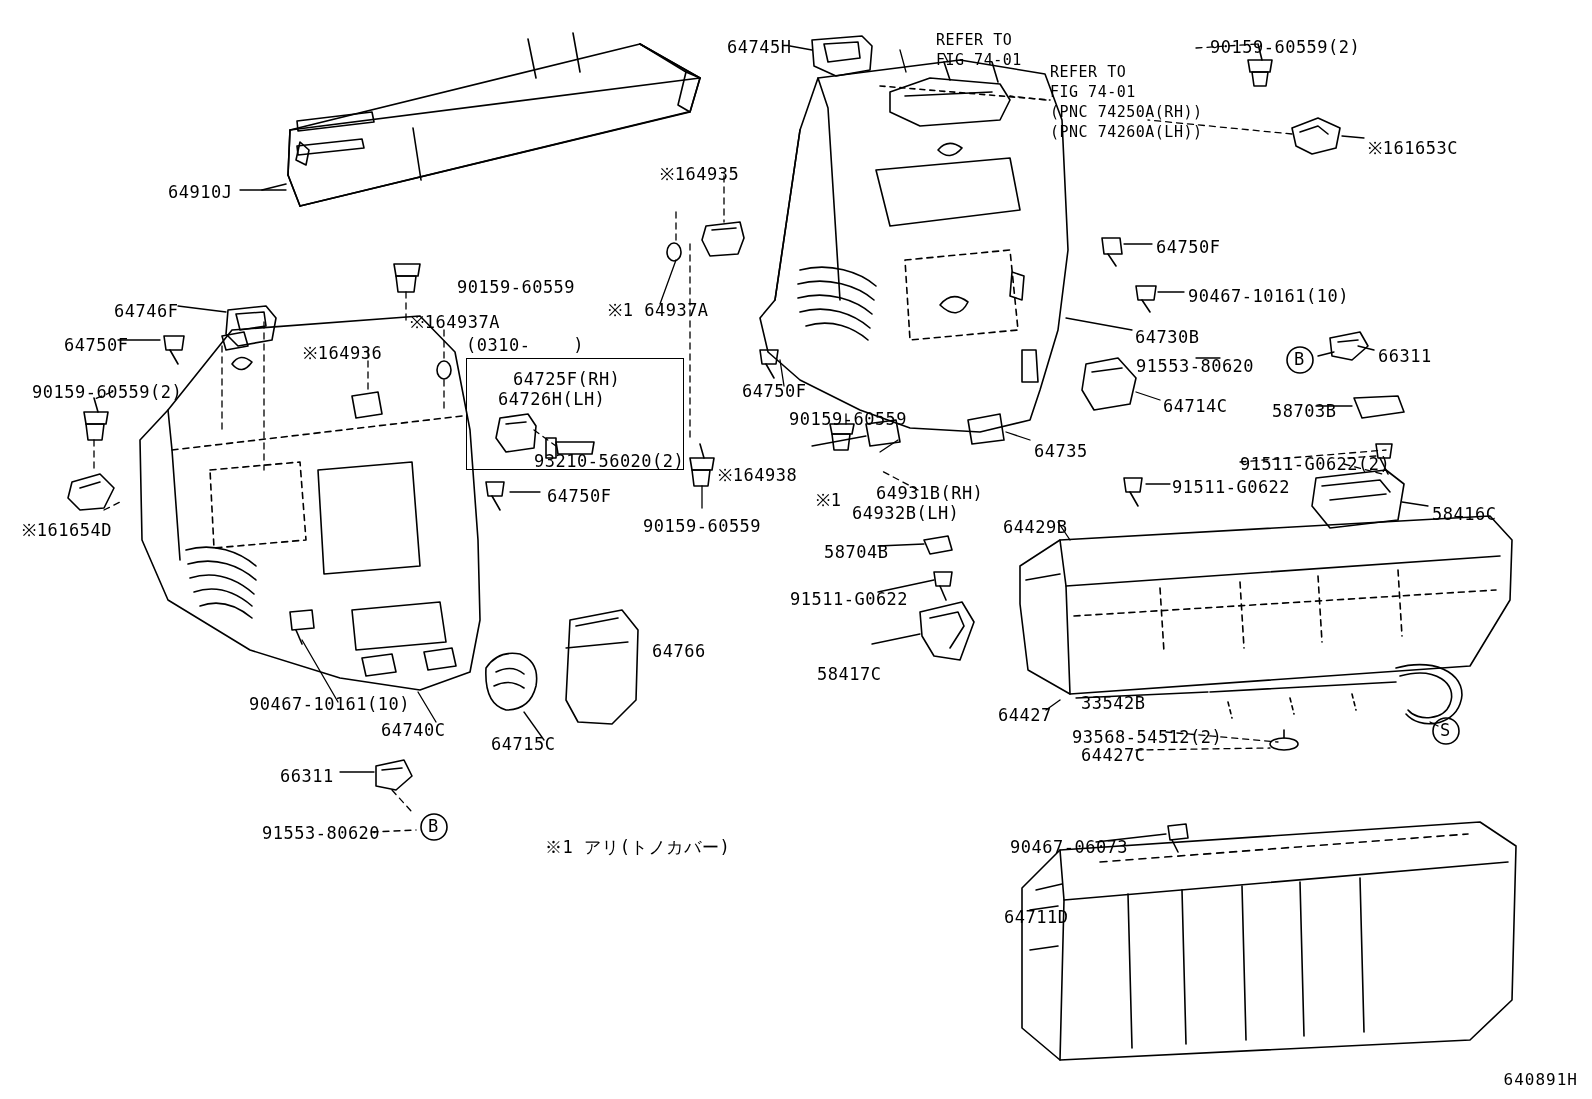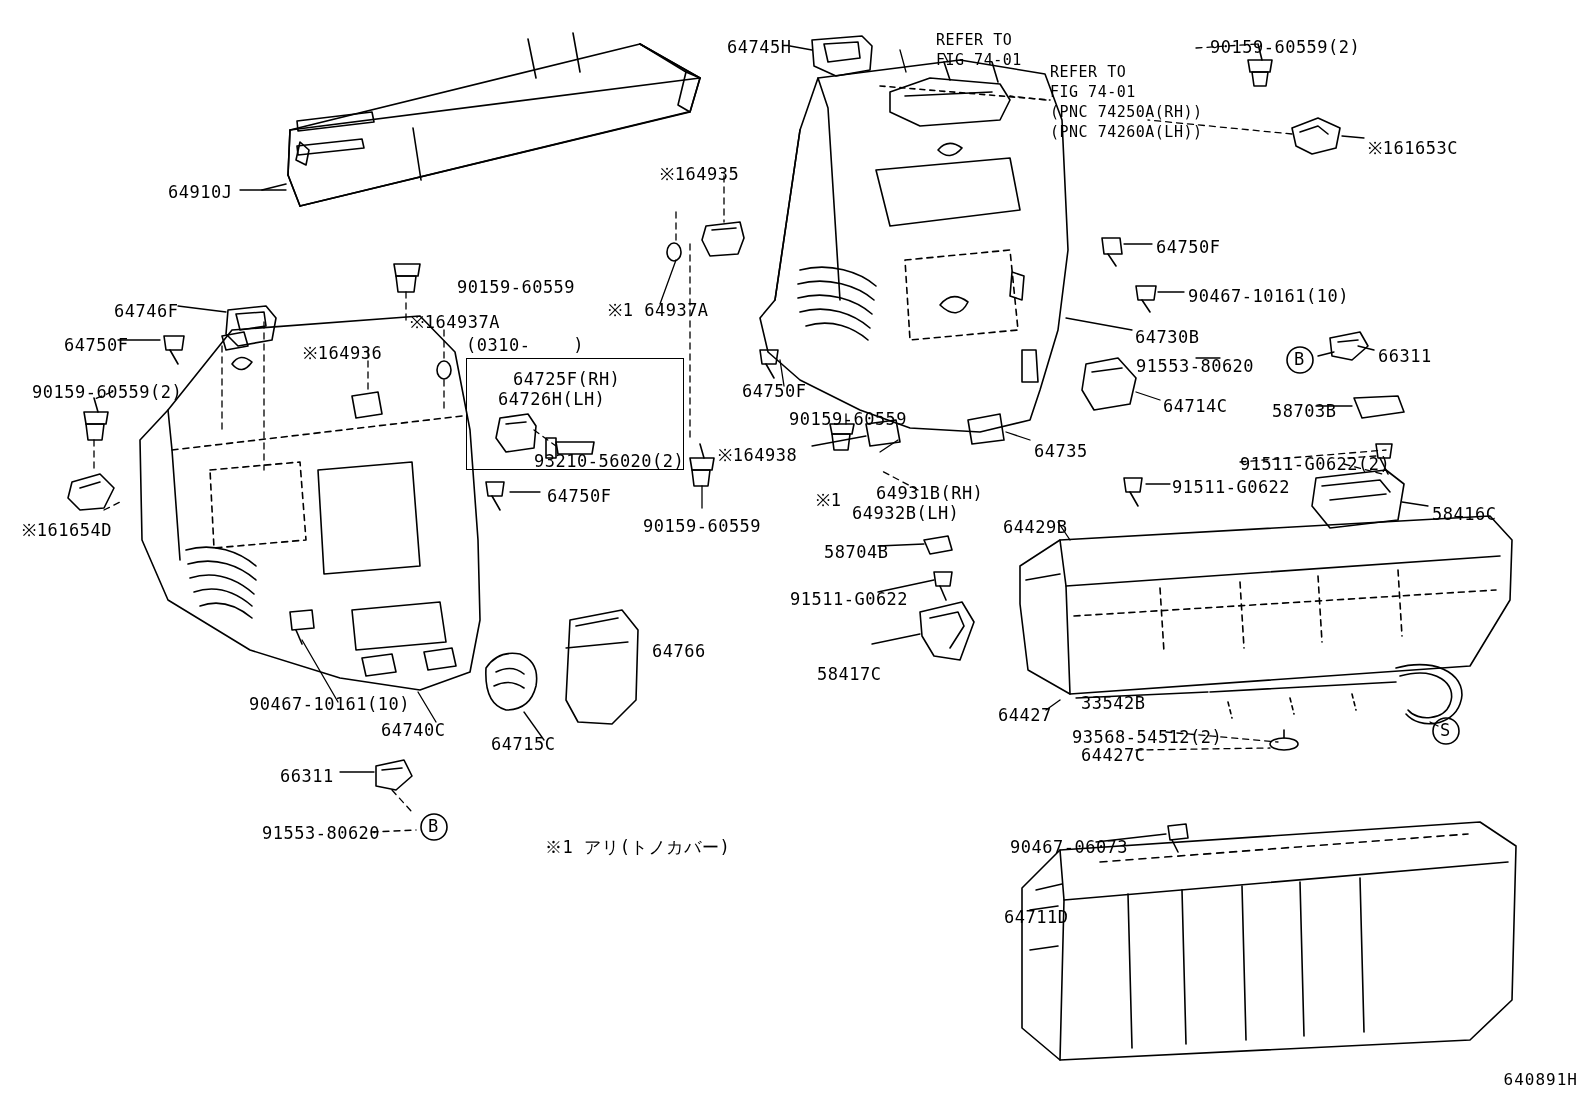--- a/index.html
+++ b/index.html
@@ -301,21 +301,21 @@
   <div class="lbl b" style="left:303px;top:344px;">※164936</div>
   <div class="lbl b" style="left:1136px;top:357px;">91553-80620</div>
   <div class="lbl b" style="left:1378px;top:347px;">66311</div>
   <div class="lbl b" style="left:32px;top:383px;">90159-60559(2)</div>
   <div class="lbl b" style="left:742px;top:382px;">64750F</div>
   <div class="lbl b" style="left:1163px;top:397px;">64714C</div>
   <div class="lbl b" style="left:1272px;top:402px;">58703B</div>
   <div class="lbl b" style="left:789px;top:410px;">90159-60559</div>
   <div class="lbl b" style="left:1034px;top:442px;">64735</div>
   <div class="lbl b" style="left:1240px;top:455px;">91511-G0622(2)</div>
-  <div class="lbl b" style="left:718px;top:446px;">※164938</div>
+  <div class="lbl b" style="left:718px;top:466px;">※164938</div>
   <div class="lbl b" style="left:852px;top:484px;margin-left:24px;">64931B(RH)</div>
   <div class="lbl b" style="left:852px;top:504px;">64932B(LH)</div>
   <div class="lbl b" style="left:816px;top:491px;">※1</div>
   <div class="lbl b" style="left:1172px;top:478px;">91511-G0622</div>
   <div class="lbl b" style="left:1432px;top:505px;">58416C</div>
   <div class="lbl b" style="left:547px;top:487px;">64750F</div>
   <div class="lbl b" style="left:22px;top:521px;">※161654D</div>
   <div class="lbl b" style="left:643px;top:517px;">90159-60559</div>
   <div class="lbl b" style="left:1003px;top:518px;">64429B</div>
   <div class="lbl b" style="left:824px;top:543px;">58704B</div>

